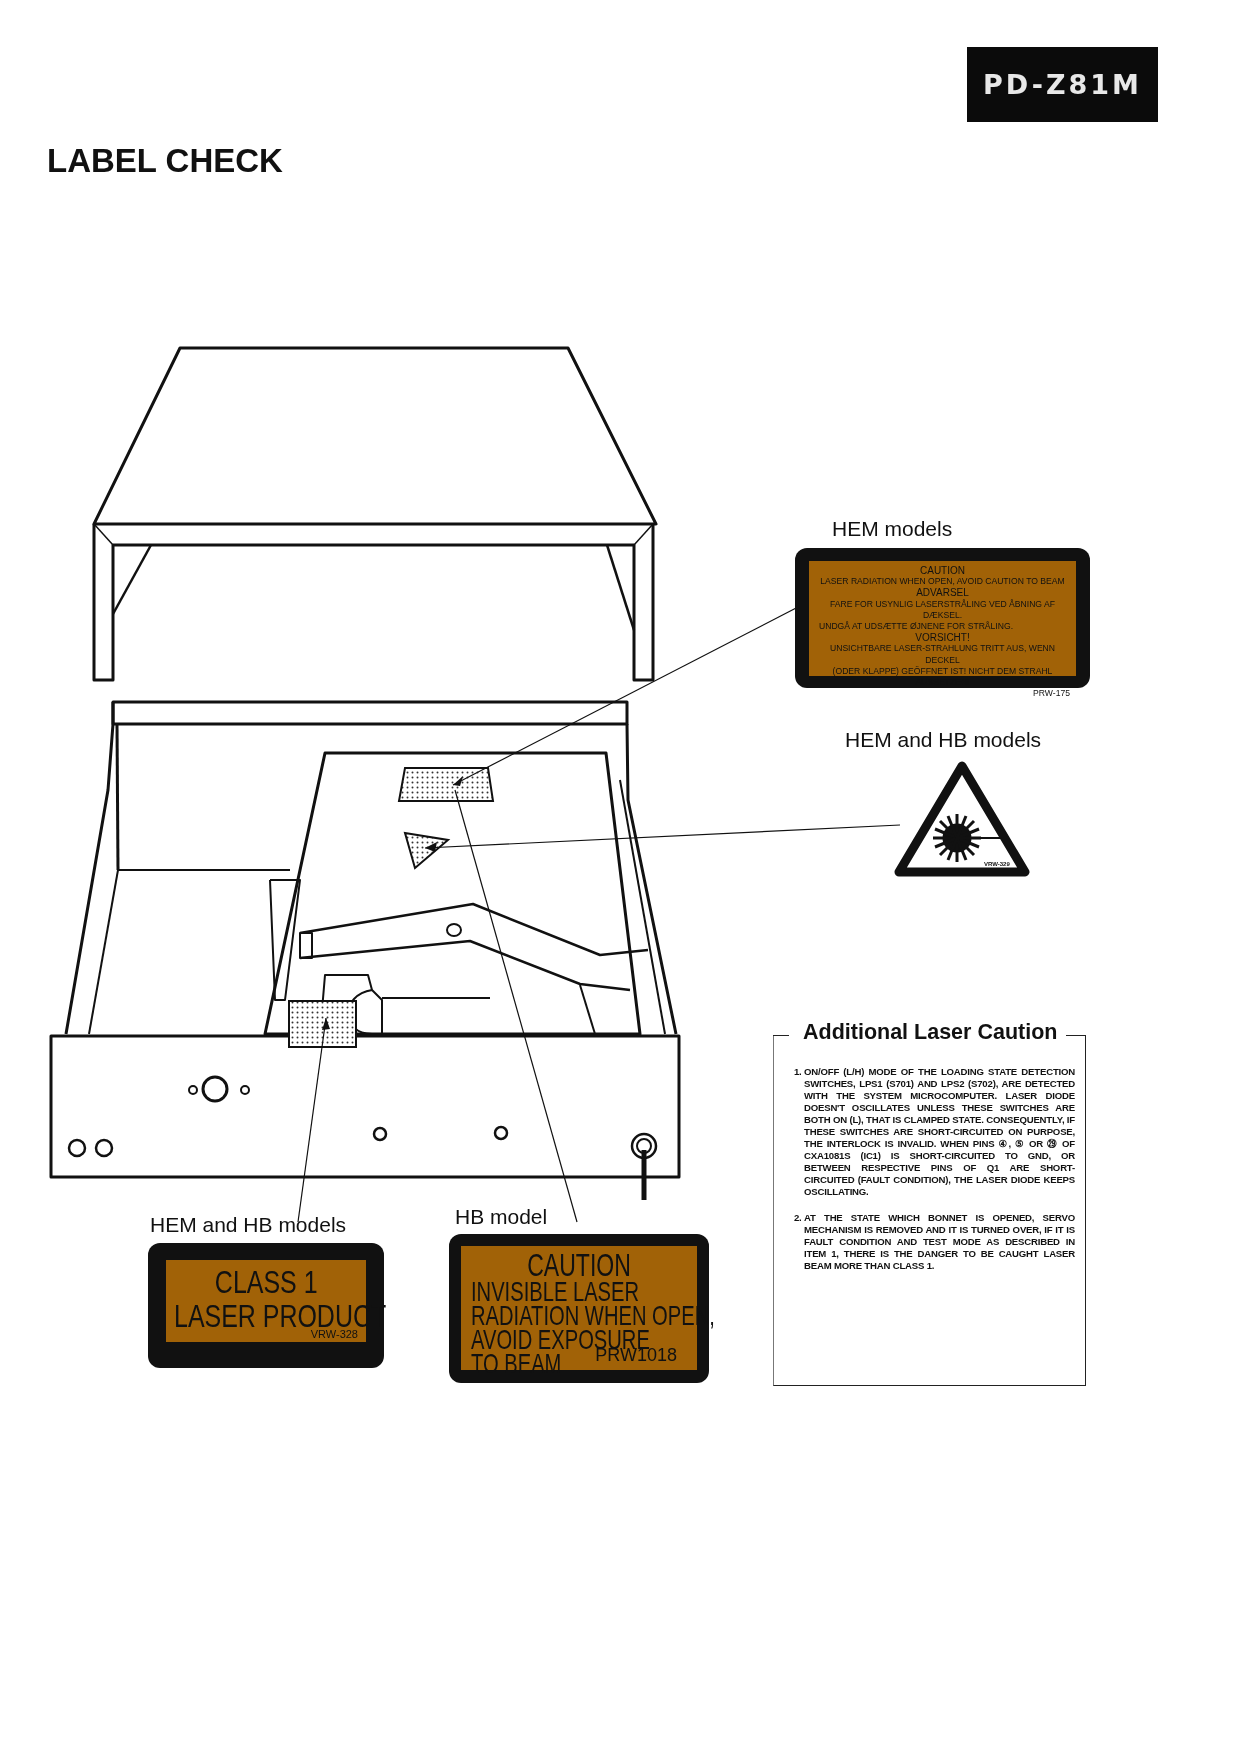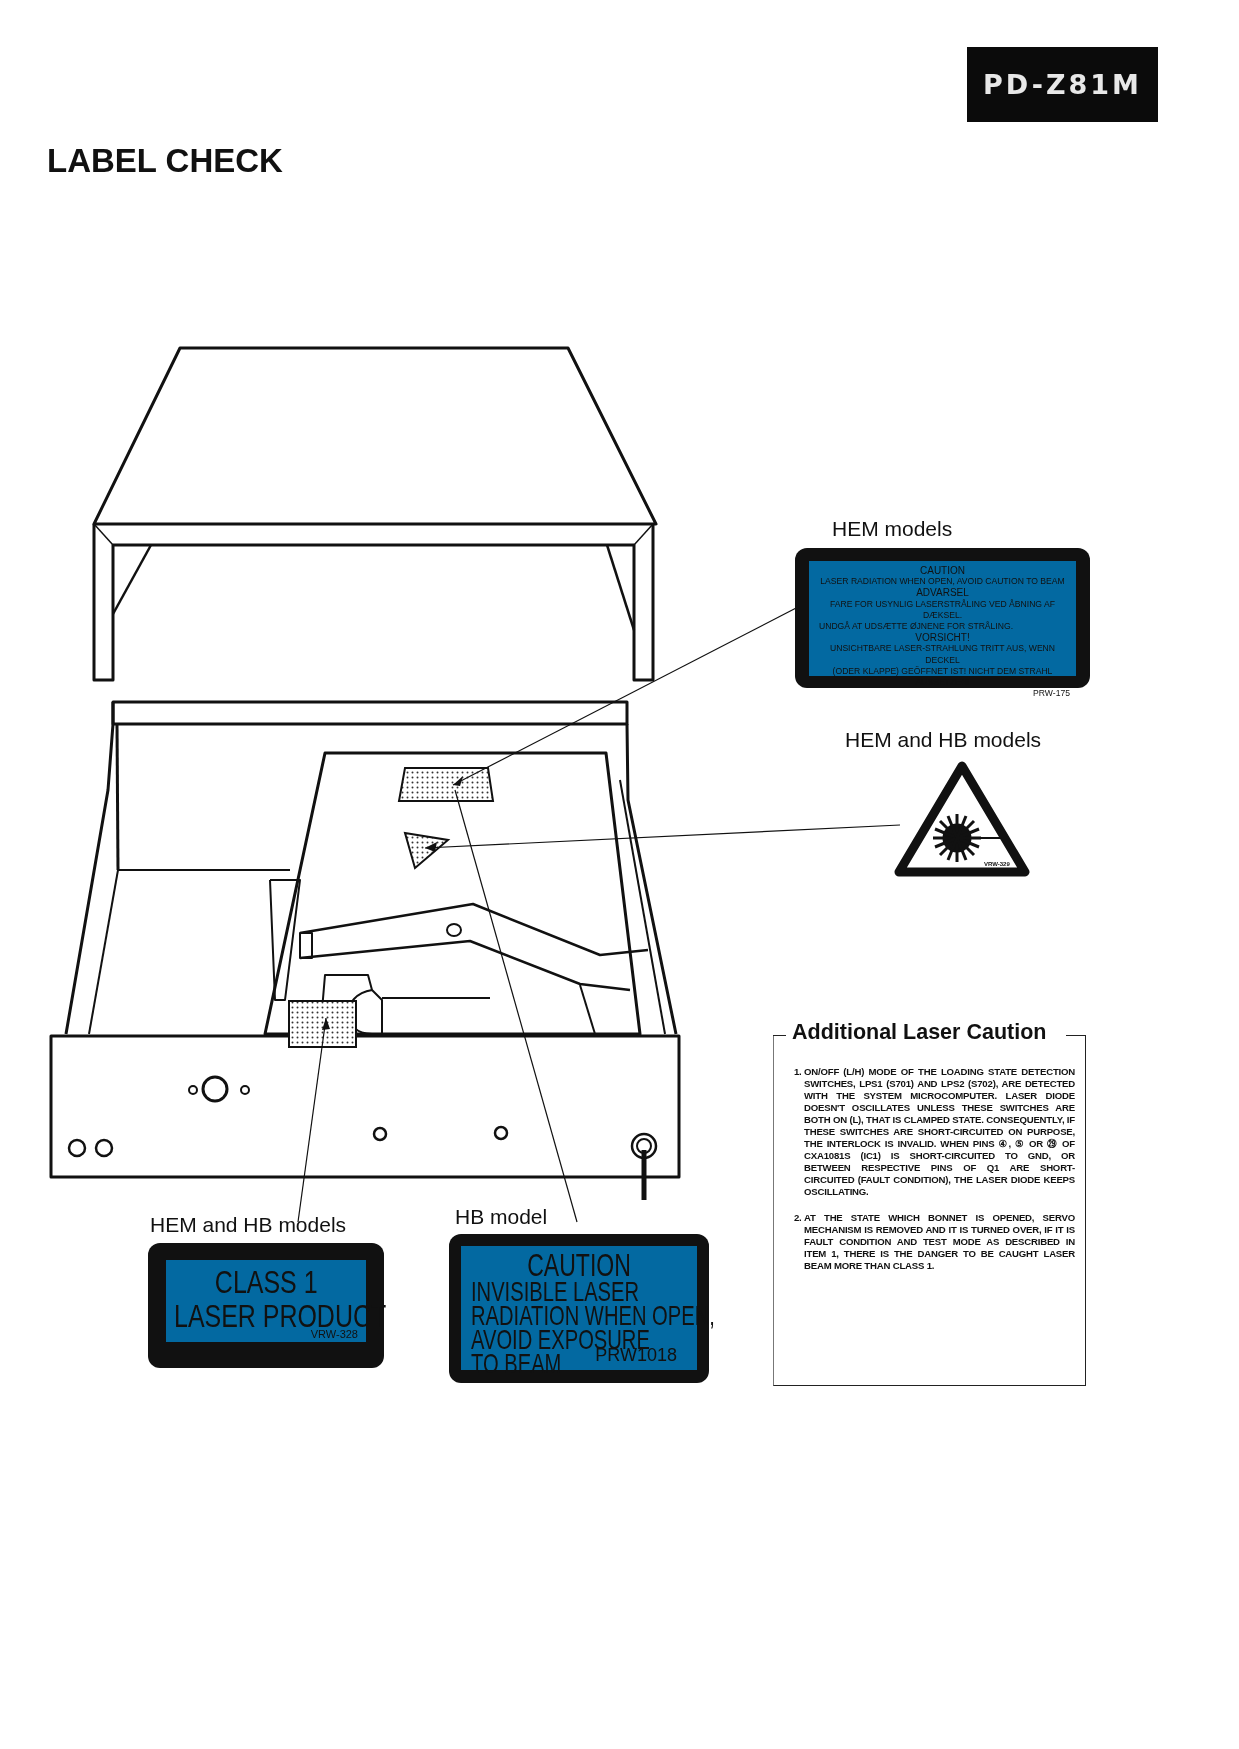--- a/index.html
+++ b/index.html
@@ -13,21 +13,21 @@
       left:967px; top:47px; width:191px; height:75px; background:#0b0b0b;
       color:#e8e8e8; display:flex; align-items:center; justify-content:center;
       font-family:"DejaVu Sans", sans-serif; font-size:27px; font-weight:bold; letter-spacing:3px;
     }
     .page-title { left:47px; top:142px; font-size:33px; font-weight:bold; letter-spacing:0px;text-align:right; }
     .cap { font-size:21px; color:#111; white-space:nowrap; }
     .label-box {
       background:#111; border-radius:12px; box-sizing:border-box;
     }
     .label-inner {
-      position:absolute; background:#0369a1; box-sizing:border-box;
+      position:absolute; background:#a16207; box-sizing:border-box;
     }
     
     #hem-label { left:795px; top:548px; width:295px; height:140px; }
     #hem-label .label-inner { left:14px; top:13px; right:14px; bottom:12px; padding:4px 6px;
       text-align:center; font-family:"Liberation Sans Narrow","Liberation Sans", sans-serif; font-size:8.6px; line-height:11.2px; }
     #hem-label .big { font-size:10px; }
     #hem-label .code { text-align:right; }
     
     #class1-label { left:148px; top:1243px; width:236px; height:125px;text-align:right; }
     #class1-label .label-inner { left:18px; top:17px; right:18px; bottom:26px; padding:5px 8px;
@@ -40,21 +40,21 @@
     #hb-label .row { display:block; font-size:28px; line-height:24px; transform:scaleX(0.72); transform-origin:left; white-space:nowrap; }
     #hb-label .title { text-align:center; transform-origin:center; font-size:32px; line-height:30px; }
     #hb-label .code { position:absolute; right:20px; bottom:4px; font-size:18px; }
     
     #caution-box {
       left:773px; top:1036px; width:313px; height:350px;
       border-right:1.5px solid #222; border-bottom:1.5px solid #222; border-left:1px solid #777;
       box-sizing:border-box;
     }
     #caution-box .heading {
-      position:absolute; left:12px; top:-16px; background:#fff; padding:0 6px;
+      position:absolute; left:23px; top:-16px; background:#fff; padding:0 6px;
       font-size:21.5px; font-weight:bold; white-space:nowrap;
     }
     #caution-box .topline-l { position:absolute; left:-1px; top:-1px; width:16px; border-top:1.5px solid #222; }
     #caution-box .topline-r { position:absolute; right:-1px; top:-1px; width:20px; border-top:1.5px solid #222; }
     #caution-box ol { margin:0; padding:30px 10px 0 30px; font-size:9.6px; font-weight:bold; line-height:12px;
       text-align:justify; font-family:"Liberation Sans", sans-serif; letter-spacing:-0.2px; }
     #caution-box li { margin-bottom:14px; }
     #caution-box li p { margin:0; }
     svg.draw { position:absolute; left:0; top:0; }
   </style>

